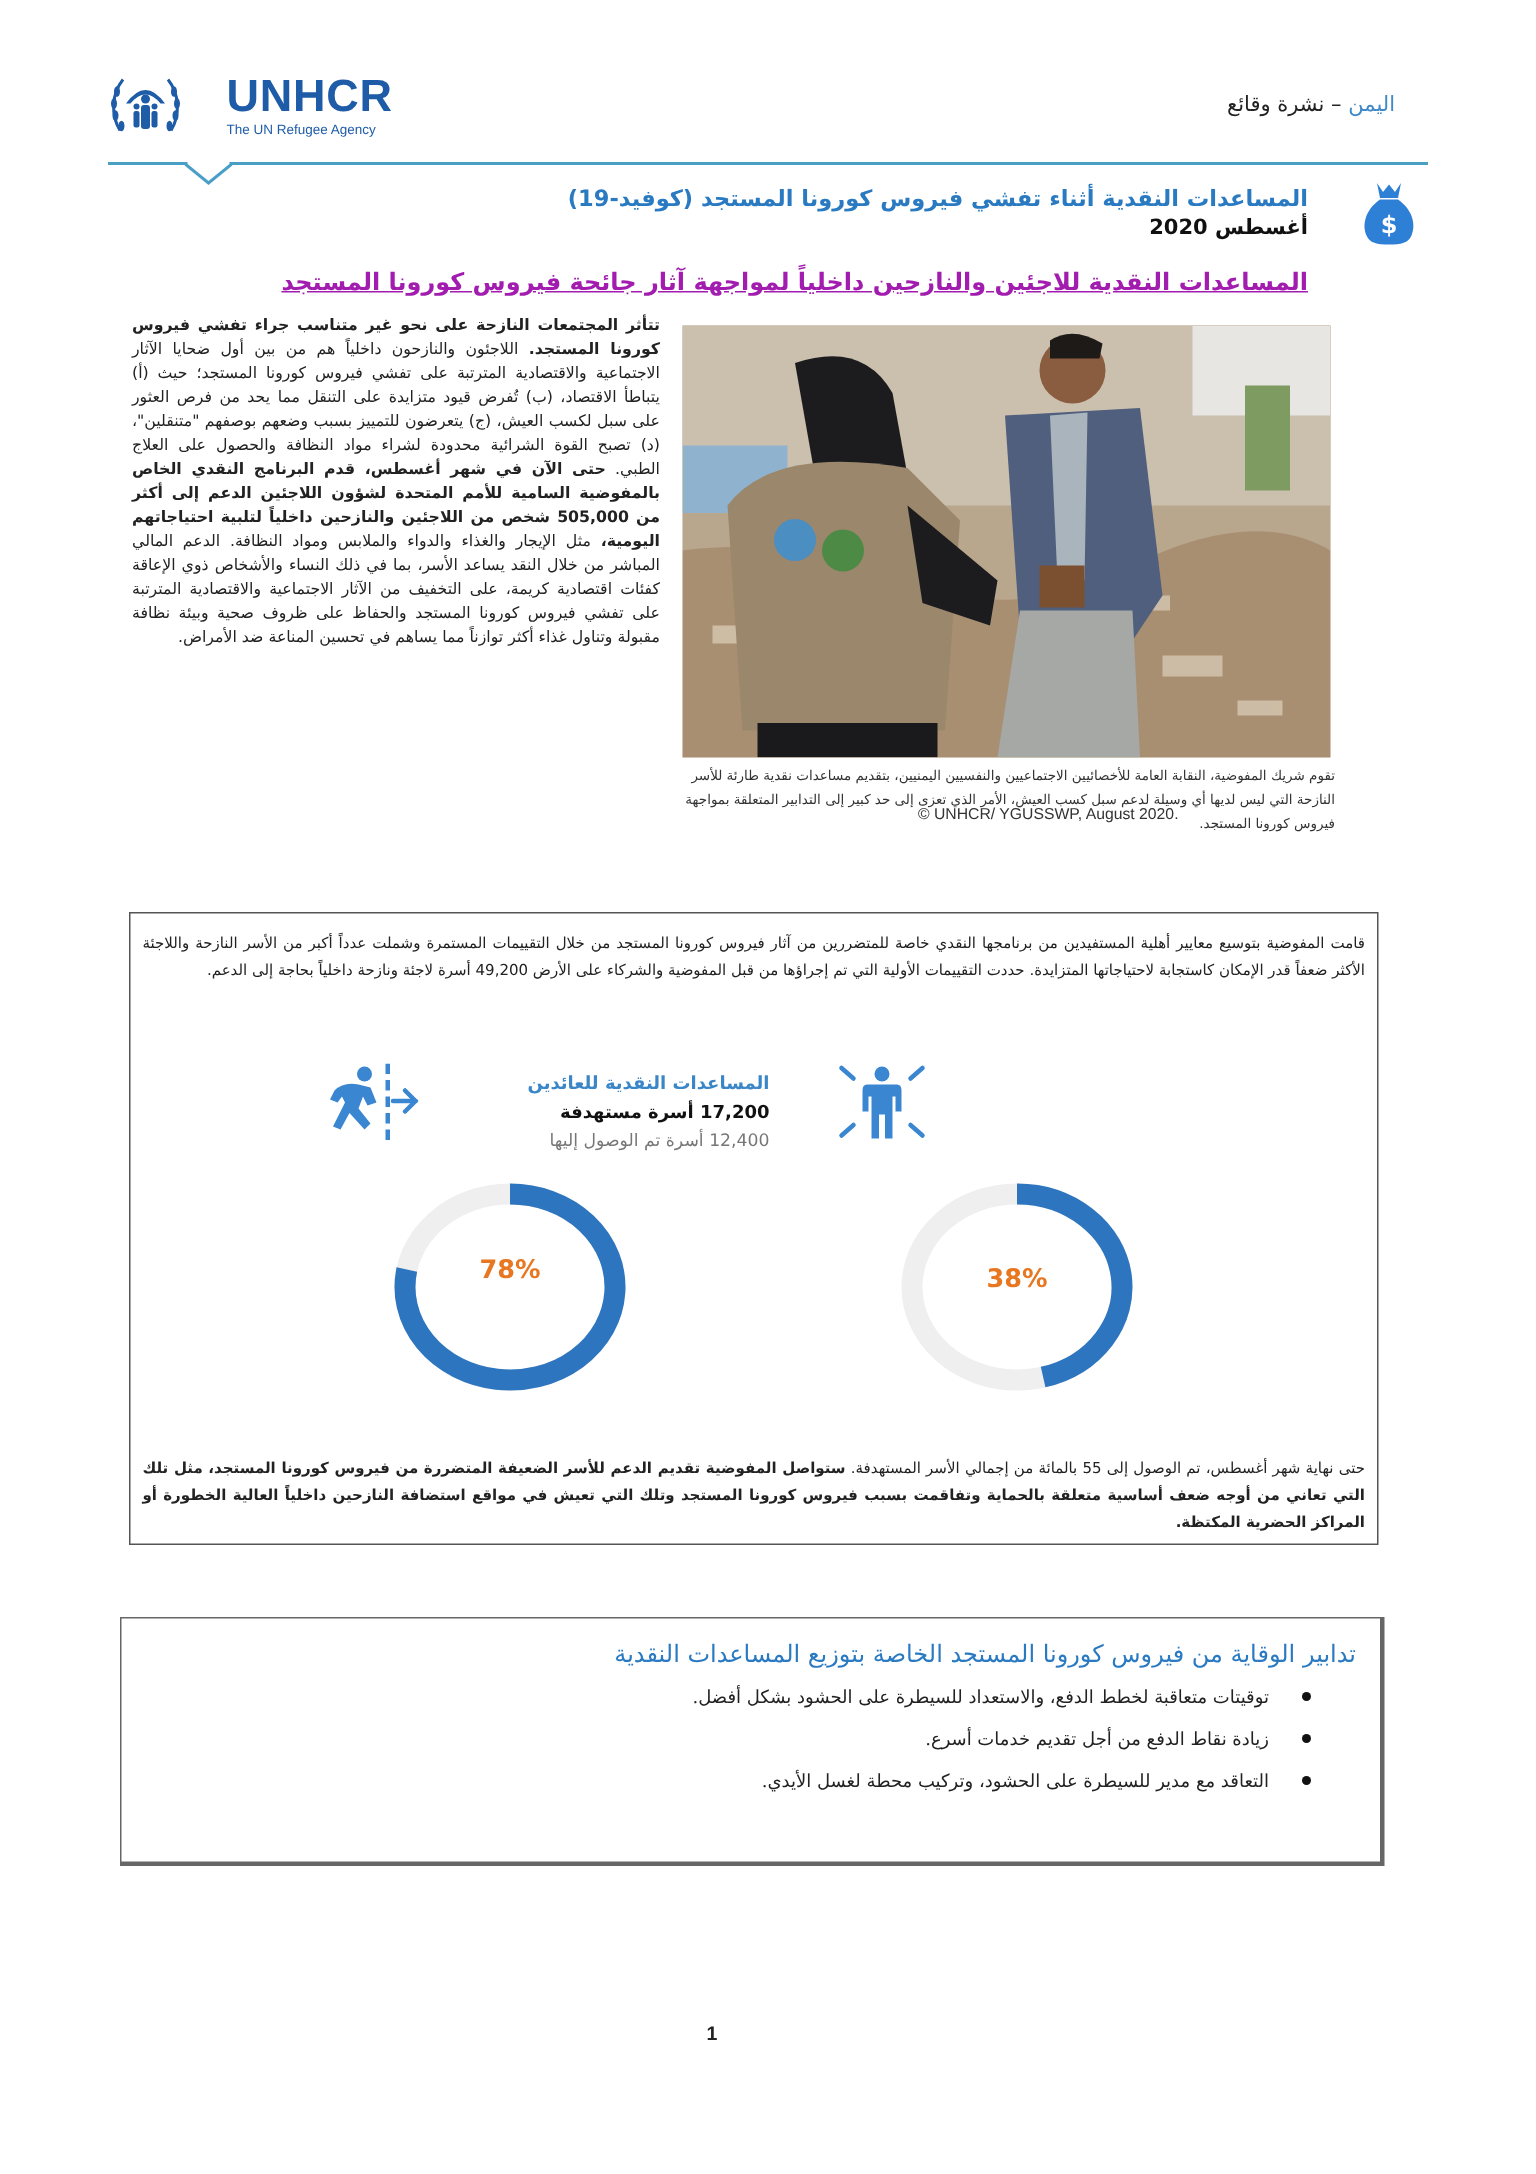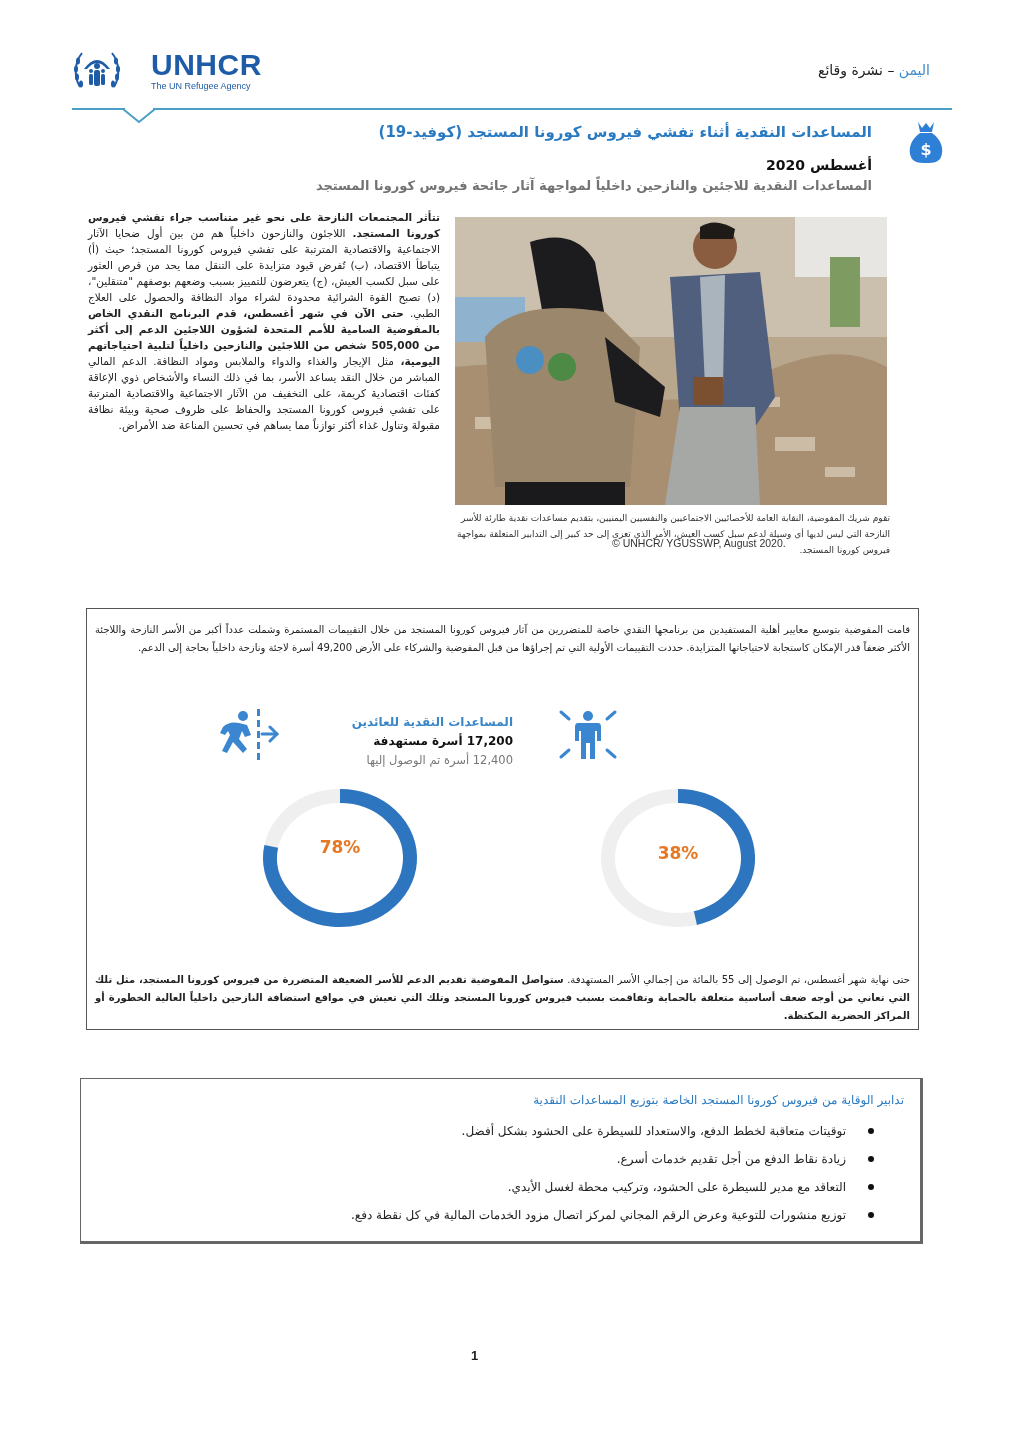--- a/index.html
+++ b/index.html
@@ -20,22 +20,22 @@
 
   .rule { position: absolute; top: 108px; height: 2px; background: #4a9fc7; }
   .rule-left { left: 72px; width: 53px; }
   .rule-right { left: 153px; width: 799px; }
   .rule-notch { position: absolute; left: 123px; top: 108px; width: 32px; height: 16px; }
 
   
   .title-icon { position: absolute; left: 908px; top: 120px; width: 36px; height: 44px; }
   .title-block { position: absolute; right: 152px; top: 123px; direction: rtl; text-align: right; }
   .title-main { font-size: 15px; font-weight: 700; color: #2a7ac2; }
-  .title-date { font-size: 14px; font-weight: 700; color: #111; margin-top: 16px; }
-  .subtitle { position: absolute; right: 152px; top: 178px; direction: rtl; font-size: 13px; font-weight: 700; color: #737373; }
+  .title-date { font-size: 14px; font-weight: 700; color: #111; margin-top: 3px; }
+  .subtitle { position: absolute; right: 152px; top: 178px; direction: rtl; font-size: 16px; font-weight: 700; color: #a21caf; text-decoration: underline; }
 
   
   .intro { position: absolute; left: 88px; top: 209px; width: 352px; direction: rtl; text-align: justify; font-size: 10.5px; line-height: 16px; color: #222; }
   .intro b { font-weight: 700; }
 
   
   .photo { position: absolute; left: 455px; top: 217px; width: 432px; height: 288px; overflow: hidden; background: #b9a58a; }
   .photo svg { width: 100%; height: 100%; display: block; }
 
   .caption { position: absolute; left: 455px; top: 510px; width: 435px; direction: rtl; text-align: right; font-size: 9px; line-height: 16px; color: #333; }
@@ -62,21 +62,21 @@
   .donut svg { width: 170px; height: 150px; display: block; }
   .donut-label { position: absolute; left: 0; right: 0; text-align: center; font-family: "DejaVu Sans", sans-serif; font-weight: 700; font-size: 17px; color: #e87722; }
   .donut-left .donut-label { top: 54px; }
   .donut-right .donut-label { top: 60px; }
 
   .box1-outro { position: absolute; left: 8px; top: 362px; width: 815px; direction: rtl; text-align: justify; font-size: 10px; line-height: 18px; color: #222; }
   .box1-outro b { font-weight: 700; }
 
   
   .box2 { position: absolute; left: 80px; top: 1078px; width: 843px; height: 166px; border: 1.5px solid #666; border-right-width: 3px; border-bottom-width: 3px; background: #fff; }
-  .box2-title { position: absolute; right: 16px; top: 14px; direction: rtl; font-family: "DejaVu Serif", serif; font-size: 12px; color: #2a7ac2; }
+  .box2-title { position: absolute; right: 16px; top: 14px; direction: rtl; font-family: "DejaVu Serif", serif; font-size: 16px; color: #2a7ac2; }
   .box2-list { position: absolute; right: 46px; top: 38px; direction: rtl; list-style: none; }
   .box2-list li { position: relative; font-family: "DejaVu Serif", serif; font-size: 12px; color: #222; height: 28px; line-height: 28px; padding-right: 28px; }
   .box2-list li .bullet { position: absolute; right: 0; top: 11px; width: 6px; height: 6px; border-radius: 50%; background: #111; }
 
   .page-number { position: absolute; left: 471px; top: 1348px; font-family: "Liberation Sans", sans-serif; font-weight: 700; font-size: 13px; color: #222; }
 </style>
 </head>
 <body>
 
 <div class="logo">
@@ -219,17 +219,16 @@
 
   <p class="box1-outro"><span>حتى نهاية شهر أغسطس، تم الوصول إلى 55 بالمائة من إجمالي الأسر المستهدفة. </span><b>ستواصل المفوضية تقديم الدعم للأسر الضعيفة المتضررة من فيروس كورونا المستجد، مثل تلك التي تعاني من أوجه ضعف أساسية متعلقة بالحماية وتفاقمت بسبب فيروس كورونا المستجد وتلك التي تعيش في مواقع استضافة النازحين داخلياً العالية الخطورة أو المراكز الحضرية المكتظة.</b></p>
 </div>
 
 <div class="box2">
   <div class="box2-title">تدابير الوقاية من فيروس كورونا المستجد الخاصة بتوزيع المساعدات النقدية</div>
   <ul class="box2-list">
     <li><span class="bullet"></span><span>توقيتات متعاقبة لخطط الدفع، والاستعداد للسيطرة على الحشود بشكل أفضل.</span></li>
     <li><span class="bullet"></span><span>زيادة نقاط الدفع من أجل تقديم خدمات أسرع.</span></li>
     <li><span class="bullet"></span><span>التعاقد مع مدير للسيطرة على الحشود، وتركيب محطة لغسل الأيدي.</span></li>
-    <li><span class="bullet"></span><span>توزيع منشورات للتوعية وعرض الرقم المجاني لمركز اتصال مزود الخدمات المالية في كل نقطة دفع.</span></li>
   </ul>
 </div>
 
 <div class="page-number">1</div>
 
 </body></html>

